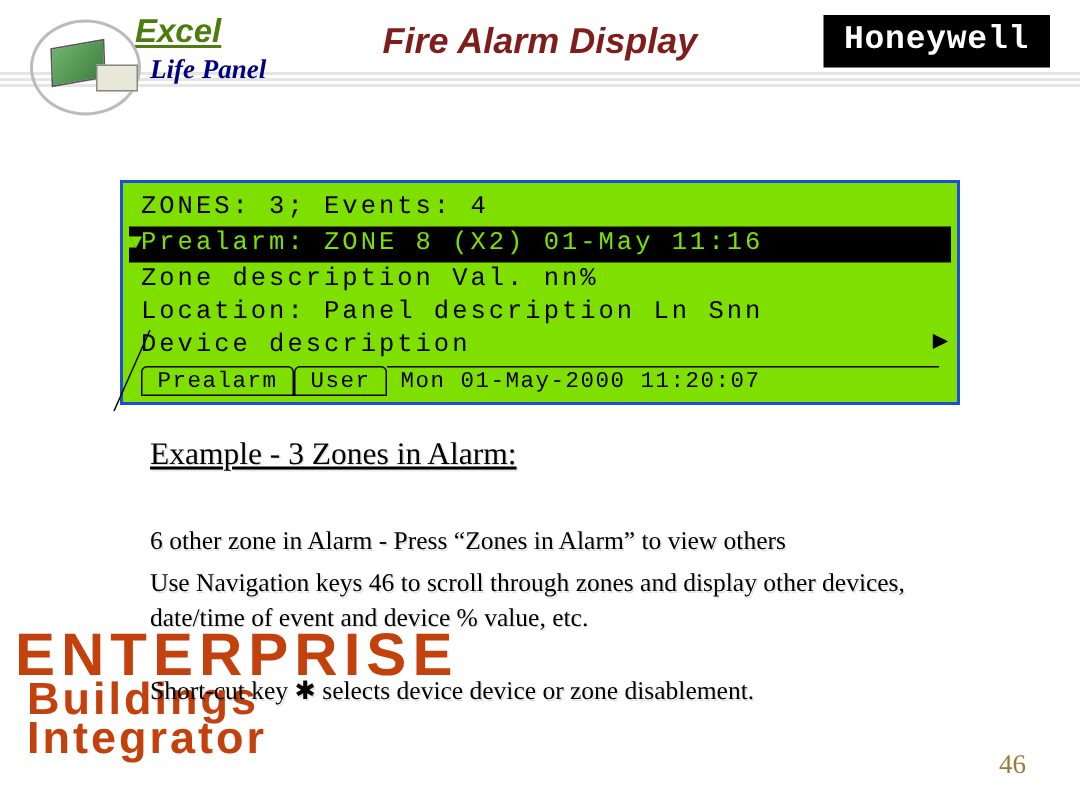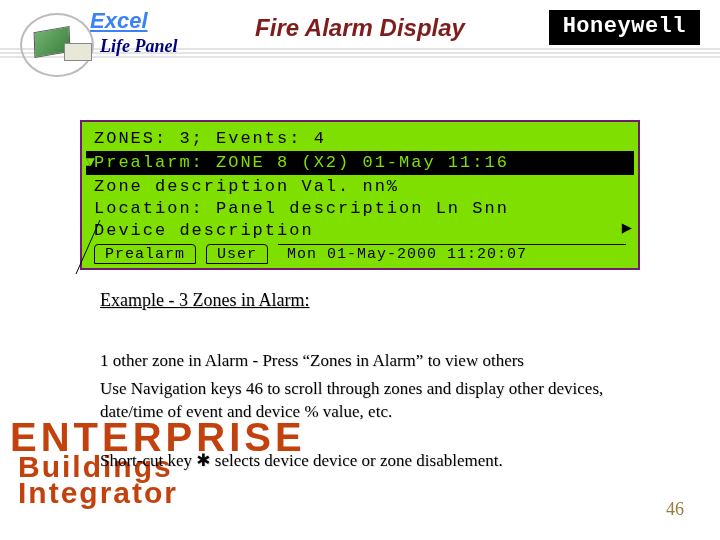--- a/index.html
+++ b/index.html
@@ -18,21 +18,21 @@
   .logo-area {
     position: absolute;
     left: 20px;
     top: 8px;
   }
   .excel-text {
     font-family: Arial, sans-serif;
     font-weight: bold;
     font-style: italic;
     font-size: 22px;
-    color: #3b82f6;
+    color: #4d7c0f;
     text-decoration: underline;
     margin-left: 70px;
   }
   .life-safety {
     font-family: "Times New Roman", serif;
     font-style: italic;
     font-weight: bold;
     font-size: 18px;
     color: #000080;
     margin-left: 80px;
@@ -109,21 +109,21 @@
     );
     opacity: 0.7;
   }
   .display-panel {
     position: absolute;
     left: 80px;
     top: 120px;
     width: 560px;
     height: 150px;
     background: #7fe000;
-    border: 2px solid #701a75;
+    border: 2px solid #1d4ed8;
     font-family: "Consolas","Courier New",monospace;
     font-size: 17px;
     letter-spacing: 2px;
     padding: 6px 12px;
     line-height: 1.3;
     color: #000;
   }
   .display-line { white-space: nowrap; position: relative; }
   .display-line.inverted {
     background: #000;
@@ -133,21 +133,21 @@
   }
   .arrow-indicator {
     position: absolute;
     left: -4px;
     top: 2px;
     font-size: 14px;
     letter-spacing: -4px;
   }
   .tab-row {
     display: flex;
-    gap: 11px;
+    gap: 1px;
     margin-top: 2px;
     align-items: flex-end;
   }
   .tab {
     border: 1px solid #000;
     border-top-left-radius: 4px;
     border-top-right-radius: 4px;
     padding: 0 10px;
     margin-right: -1px;
     background: #7fe000;
@@ -179,21 +179,21 @@
     height: 60px;
     pointer-events: none;
   }
   .caption-row {
     position: absolute;
     left: 100px;
     top: 290px;
     width: 560px;
     display: flex;
     justify-content: space-between;
-    font-size: 18px;
+    font-size: 21px;
   }
   .caption-left { text-decoration: underline; }
   .caption-right { text-align: left; }
   .body-text {
     position: absolute;
     left: 100px;
     width: 560px;
     font-size: 17px;
     line-height: 1.35;
   }
@@ -266,17 +266,17 @@
 </div>
 
 <svg class="lead-wire" viewBox="0 0 30 60">
   <path d="M28 2 L4 56" stroke="#000" stroke-width="1" fill="none"></path>
 </svg>
 
 <div class="caption-row">
   <div class="caption-left">Example - 3 Zones in Alarm:</div>
 </div>
 
-<div class="body-text body1">1 other zone in Alarm -   Press “Zones in Alarm” to view others</div>
+<div class="body-text body1">6 other zone in Alarm -   Press “Zones in Alarm” to view others</div>
 <div class="body-text body2">Use Navigation keys 46 to scroll through zones and display other devices, date/time of event and device % value, etc.</div>
 <div class="body-text body3">Short-cut key ✱ selects device device or zone disablement.</div>
 
 <div class="slide-number">46</div>
 
 </body></html>

